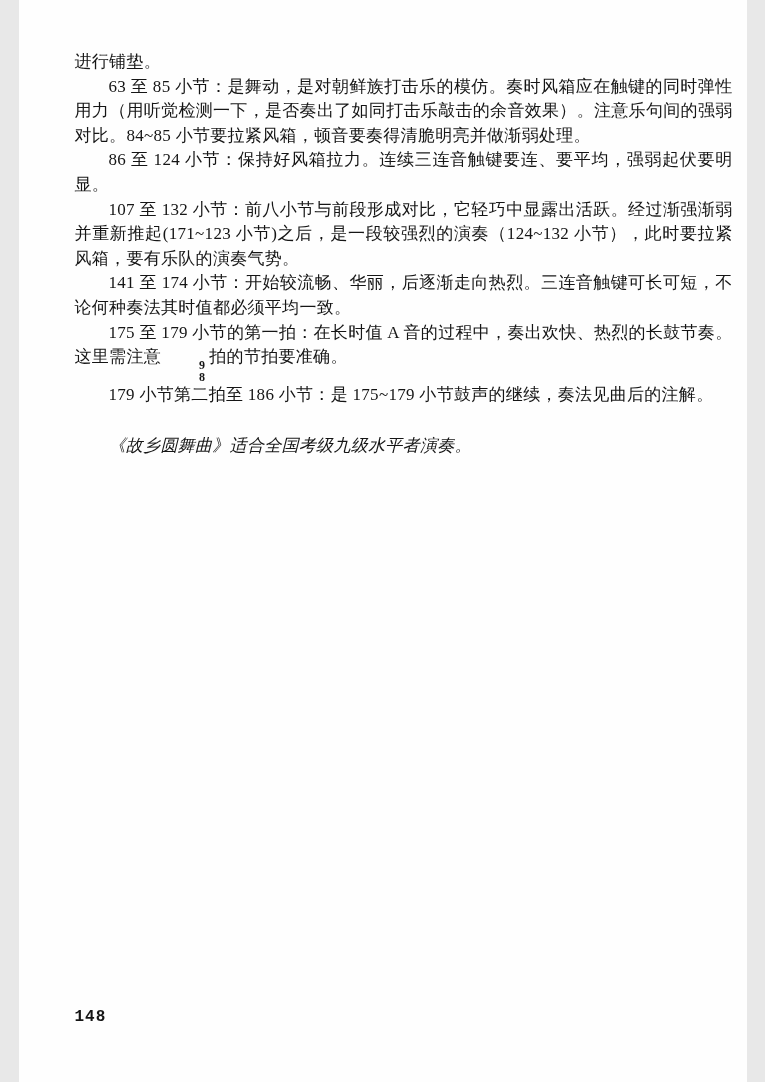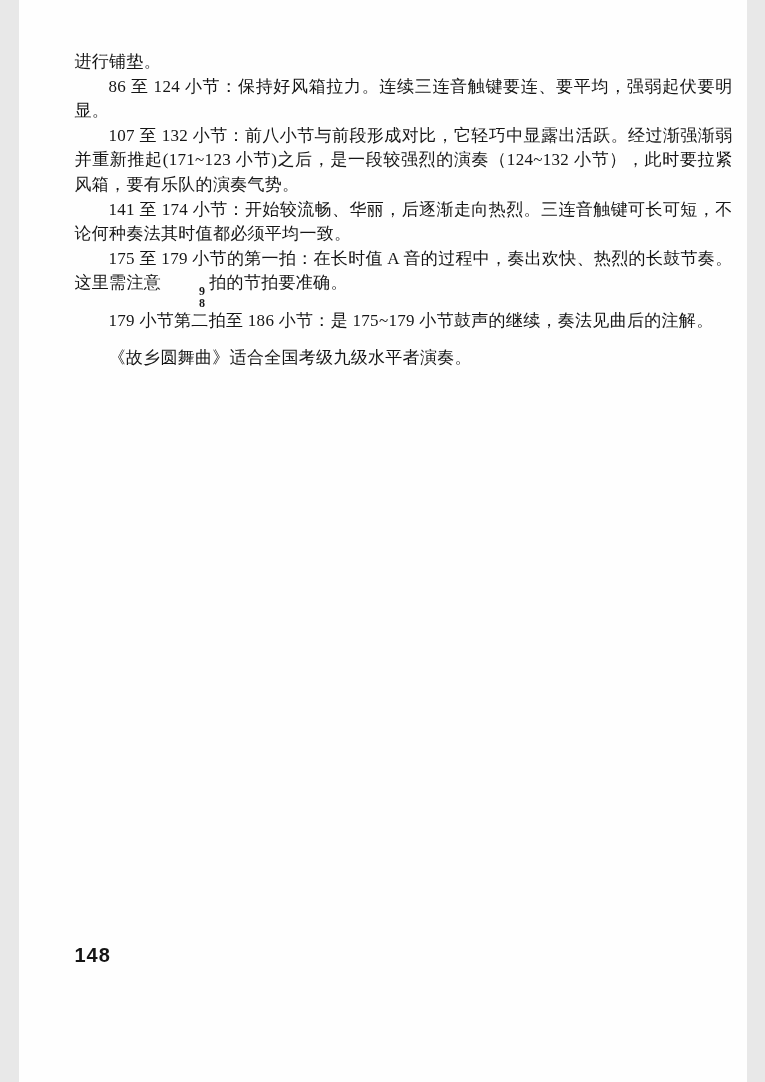--- a/index.html
+++ b/index.html
@@ -24,21 +24,21 @@
     width: 658px;
   }
   p.para {
     margin: 0;
     font-size: 17px;
     line-height: 24.6px;
     text-align: justify;
     letter-spacing: 0.3px;
   }
   p.para.indent { text-indent: 2em; }
-  p.para.space-before { margin-top: 12px; }
+  p.para.space-before { margin-top: 26px; font-style: italic; }
   .rhythm {
     font-family: "Liberation Sans", "DejaVu Sans", sans-serif;
     font-size: 14px;
     font-weight: 700;
     letter-spacing: 1px;
     margin: 0 1px;
   }
   .rhythm-underline {
     text-decoration: underline;
     text-underline-offset: 3px;
@@ -50,33 +50,34 @@
     align-items: center;
     vertical-align: -7px;
     font-size: 12px;
     font-weight: 700;
     line-height: 1.0;
     margin: 0 4px;
   }
   .page-number {
     position: absolute;
     left: 56px;
-    top: 944px;
-    font-size: 20px;
+    top: 1008px;
+    font-size: 16px;
     font-weight: 700;
-    font-family: Liberation Sans, sans-serif;
+    font-family: Liberation Mono, monospace;
     letter-spacing: 1px;
   }
 </style>
 </head>
 <body>
 
 <main class="page">
   <div class="body-text" id="body-text">
       <p class="para">进行铺垫。</p>
+      <p class="para indent">63 至 85 小节：是舞动，是对朝鲜族打击乐的模仿。奏时风箱应在触键的同时弹性用力（用听觉检测一下，是否奏出了如同打击乐敲击的余音效果）。注意乐句间的强弱对比。84~85 小节要拉紧风箱，顿音要奏得清脆明亮并做渐弱处理。</p>
       <p class="para indent">86 至 124 小节：保持好风箱拉力。连续三连音触键要连、要平均，强弱起伏要明显。</p>
       <p class="para indent">107 至 132 小节：前八小节与前段形成对比，它轻巧中显露出活跃。经过渐强渐弱并重新推起(171~123 小节)之后，是一段较强烈的演奏（124~132 小节），此时要拉紧风箱，要有乐队的演奏气势。</p>
       <p class="para indent">141 至 174 小节：开始较流畅、华丽，后逐渐走向热烈。三连音触键可长可短，不论何种奏法其时值都必须平均一致。</p>
       <p class="para indent">175 至 179 小节的第一拍：在长时值 A 音的过程中，奏出欢快、热烈的长鼓节奏。这里需注意<span class="fraction">
           <span>9</span>
           <span>8</span>
         </span>拍的节拍要准确。</p>
       <p class="para indent">179 小节第二拍至 186 小节：是 175~179 小节鼓声的继续，奏法见曲后的注解。</p>
       <p class="para indent space-before">《故乡圆舞曲》适合全国考级九级水平者演奏。</p>
     </div>

